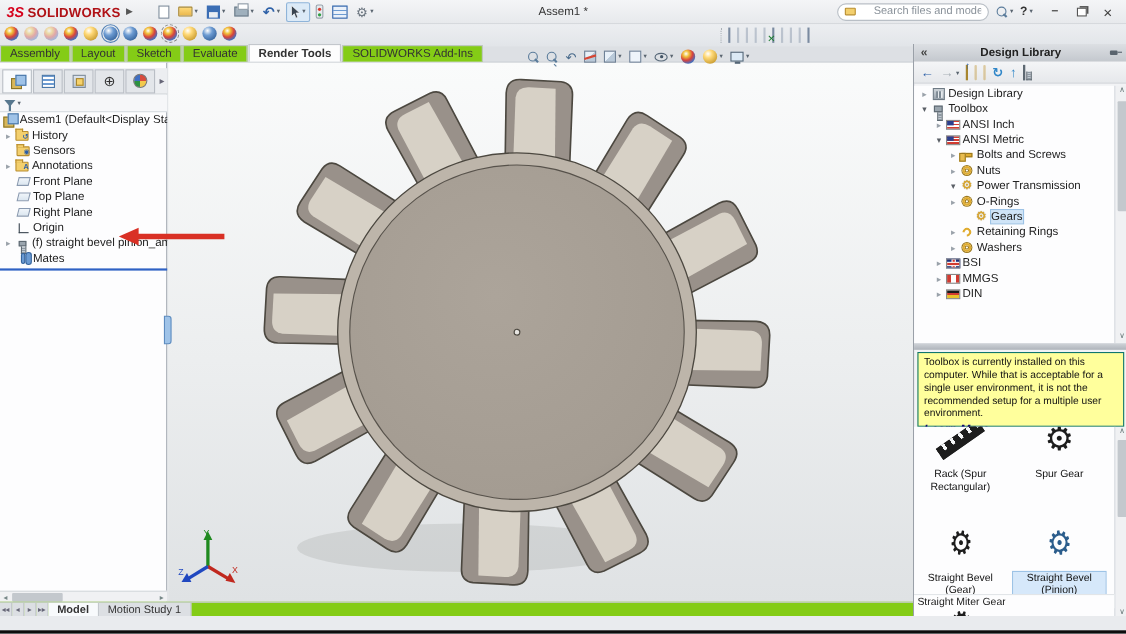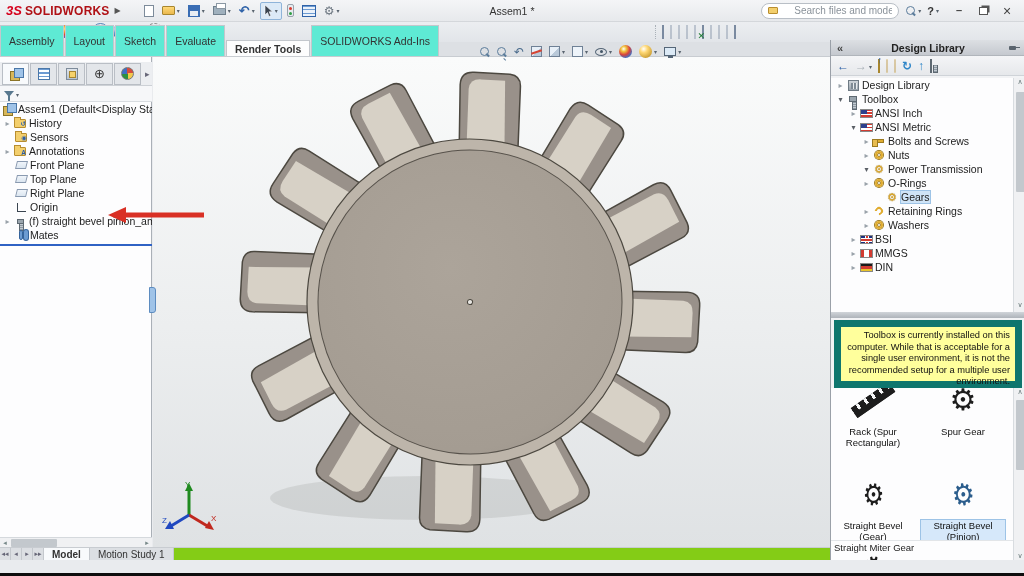--- a/index.html
+++ b/index.html
@@ -63,21 +63,21 @@
   .row2{left:0;top:22px;width:1024px;height:20px;background:linear-gradient(#eceef1,#e2e5e9);display:flex;align-items:center}
   .ball{width:13px;height:13px;border-radius:50%;background:radial-gradient(circle at 36% 30%,#fff 0%,#f0c23c 22%,#d8433c 48%,#3f6fc4 75%,#2d9140 100%);display:inline-block}
   .ball.boxed{outline:1px solid #4f7fb5;outline-offset:1px}
   .ball.dash{outline:1px dashed #888;outline-offset:1px}
   .ball.gold{background:radial-gradient(circle at 36% 30%,#fff 0%,#ffd977 30%,#c89a2e 80%)}
   .ball.blue{background:radial-gradient(circle at 36% 30%,#fff 0%,#6c9bd2 35%,#2f5d96 85%)}
   .vsep{width:1px;height:14px;border-left:1px dotted #aab1b8;margin:0 6px}
 
   
   .tabband{left:0;top:42px;width:830px;height:15px;background:#dde0e4;border-bottom:1px solid #c8ccd1;display:flex;align-items:flex-end}
-  .ctab{height:31px;display:flex;align-items:center;padding:0 8px;font-size:10.5px;color:#333;border:1px solid #c3c7cc;border-bottom:none;background:#5eead4;margin-right:1px}
+  .ctab{height:15px;display:flex;align-items:center;padding:0 8px;font-size:10.5px;color:#333;border:1px solid #c3c7cc;border-bottom:none;background:#84cc16;margin-right:1px}
   .ctab.active{background:#fdfdfd;font-weight:bold;height:16px;position:relative;z-index:2}
 
   
   .headsup{left:480px;top:43px;height:17px;display:flex;align-items:center;gap:7px;z-index:5}
   .hu{display:inline-flex;align-items:center}
   .mag2{position:relative}
   .mag2::after{box-shadow:3px 3px 0 -0.5px #5b7c9b}
   .i-prev{font-size:12px;color:#4a6b8c;line-height:1}
   .i-prev::before{content:"↶"}
   .cube{width:11px;height:11px;border:1px solid #6f8196;background:linear-gradient(135deg,#e8f0f8 50%,#b9c9d9 50%);display:inline-block;position:relative}
@@ -172,21 +172,21 @@
   .flag.uk{background:#1b2f7e;position:relative;overflow:hidden}
   .flag.uk::before{content:"";position:absolute;left:5px;top:0;width:2.5px;height:9px;background:#d23b31;box-shadow:0 0 0 1px #fff}
   .flag.uk::after{content:"";position:absolute;left:0;top:3px;width:13px;height:2.5px;background:#d23b31;box-shadow:0 0 0 1px #fff}
   .flag.ca{background:linear-gradient(90deg,#d23b31 0 30%,#fff 30% 70%,#d23b31 70% 100%)}
   .flag.de{background:linear-gradient(#1a1a1a 0 33%,#d23b31 33% 66%,#e8c32a 66% 100%)}
   .dl-scroll{position:absolute;left:182px;top:38px;width:12px;height:234px;background:#f0f1f3;border-left:1px solid #d8dce0}
   .dl-scroll .up,.dl-scroll .dn{position:absolute;left:0;width:12px;height:11px;text-align:center;font-size:7px;color:#677}
   .dl-scroll .dn{bottom:0}
   .sb-thumb-v{position:absolute;left:1.5px;top:14px;width:9px;height:100px;background:#c3c8cd;border-radius:1px}
   .tp-divider{position:absolute;left:0;top:272px;width:194px;height:6px;background:linear-gradient(#d0d4d9,#aeb3ba)}
-  .notice{position:absolute;left:3px;top:280px;width:188px;height:68px;background:#ffff9c;border:7px solid #0f766e;text-align:right;padding:3px 5px;font-size:9.3px;line-height:1.25;color:#111}
+  .notice{position:absolute;left:3px;top:280px;width:188px;height:68px;background:#ffff9c;border:1px solid #0f766e;text-align:left;padding:3px 5px;font-size:9.3px;line-height:1.25;color:#111}
   .notice a{display:inline-block;margin-top:3px;font-size:11px;font-weight:bold;font-style:italic;color:#0f0f6f;text-decoration:underline}
   .thumbs{position:absolute;left:0;top:348px;width:182px;height:172px;background:#fdfdfe;overflow:hidden}
   .thumb-cell{position:absolute;width:84px;text-align:center}
   .thumb-cell .tlabel{font-size:9.5px;line-height:1.2;color:#111}
   .thumb-cell.sel .tlabel{background:#d6e8fa;outline:1px solid #9dc3e6}
   .gearglyph{font-size:30px;line-height:1;color:#1d1d1d}
   .gearglyph::before{content:"⚙"}
   .gearglyph.blue{color:#2b5d8c}
   .rackico{width:46px;height:12px;background:repeating-linear-gradient(90deg,#1d1d1d 0 6px,#f6f7f8 6px 9px),#1d1d1d;border-bottom:6px solid #1d1d1d;transform:rotate(-35deg)}
   .th-scroll{position:absolute;left:182px;top:348px;width:12px;height:172px;background:#f0f1f3;border-left:1px solid #d8dce0}

